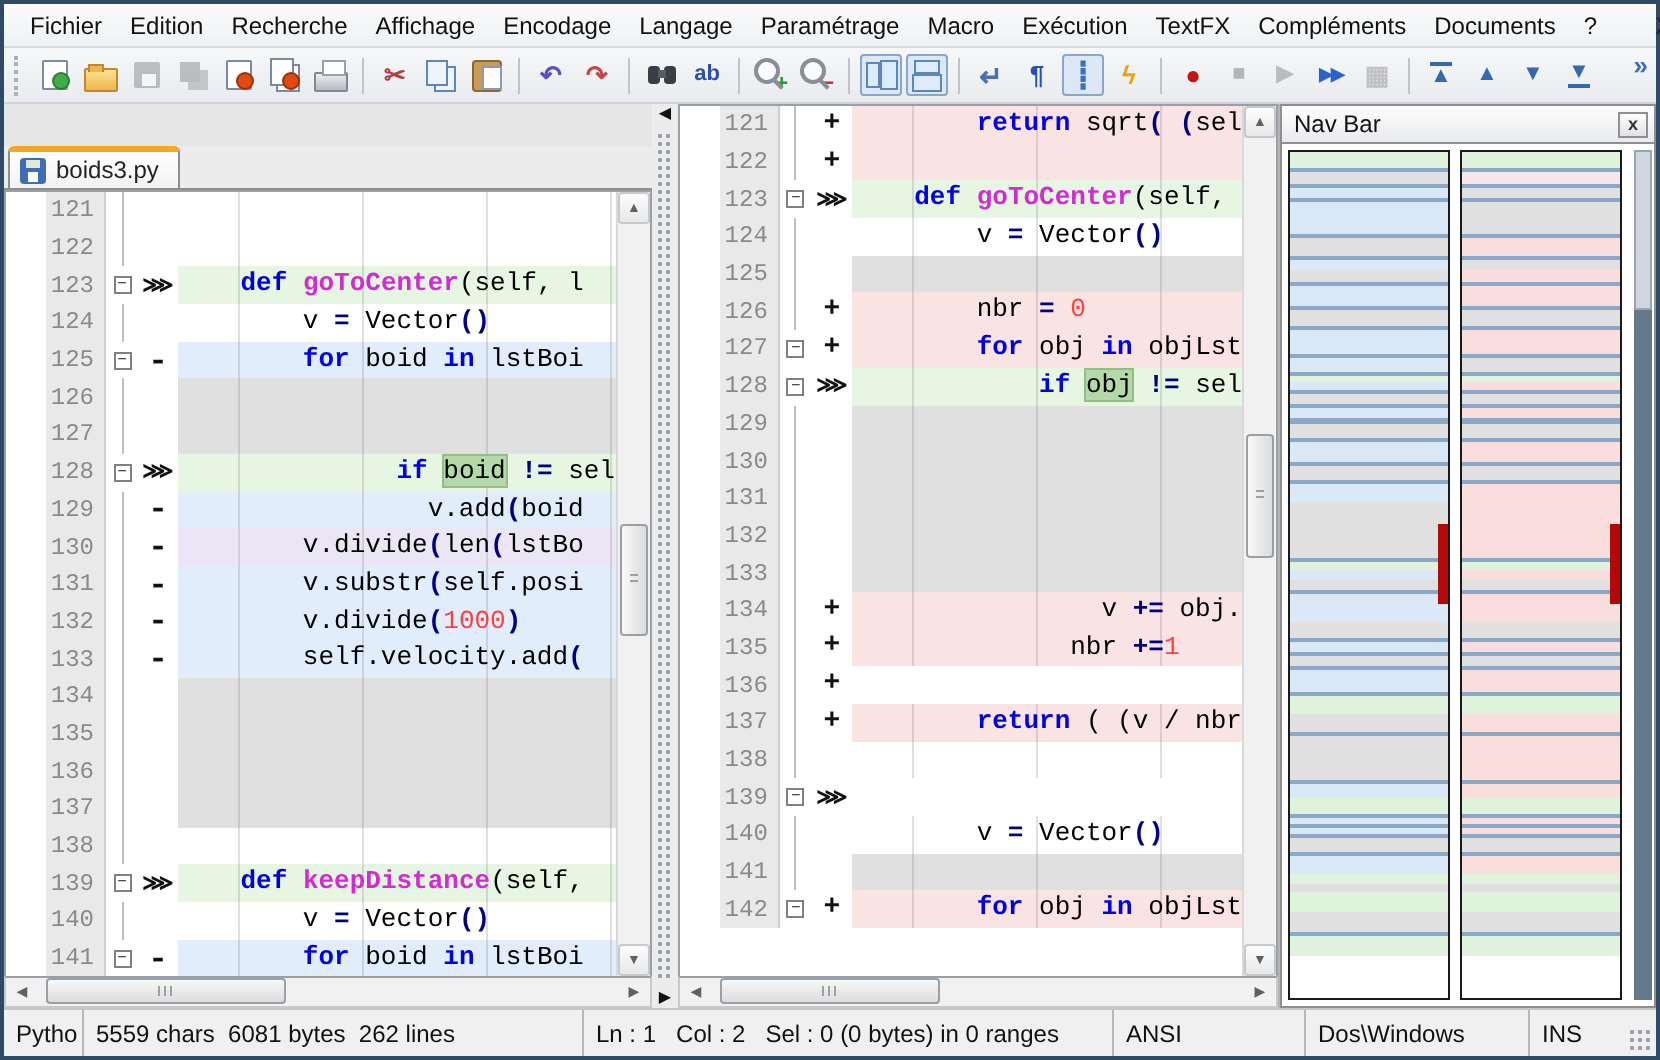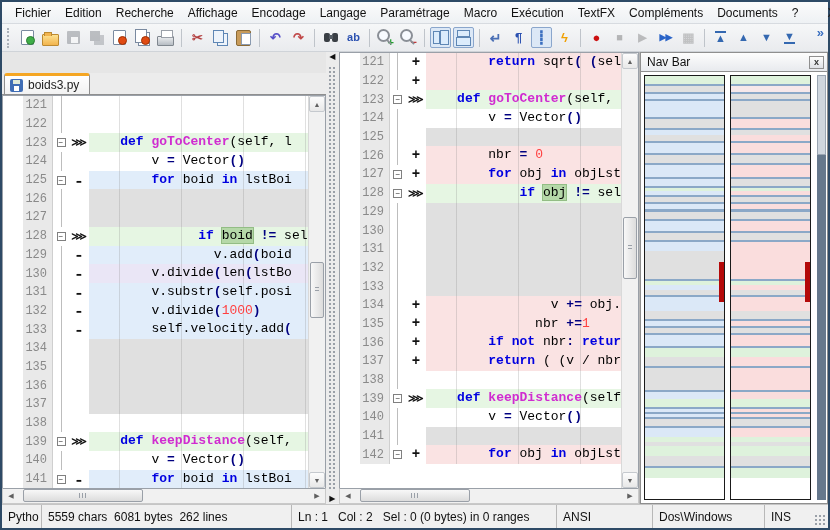--- a/index.html
+++ b/index.html
@@ -611,21 +611,20 @@
               <span class="code bg-pnk"><span class="tk-p">              nbr </span><span class="tk-o">+=</span><span class="tk-n">1</span></span>
             </div>
             <div class="row">
               <span class="num">136</span>
               <span class="fold">
                 <span class="foldline"></span>
               </span>
               <span class="mark">
                 <span class="mk-add">+</span>
               </span>
-              <span class="code bg-pnk"><span class="tk-p">        </span><span class="tk-k">if</span><span class="tk-p"> </span><span class="tk-k">not</span><span class="tk-p"> nbr</span><span class="tk-o">:</span><span class="tk-p"> </span><span class="tk-k">retur</span></span>
             </div>
             <div class="row">
               <span class="num">137</span>
               <span class="fold">
                 <span class="foldline"></span>
               </span>
               <span class="mark">
                 <span class="mk-add">+</span>
               </span>
               <span class="code bg-pnk"><span class="tk-p">        </span><span class="tk-k">return</span><span class="tk-p"> ( (v / nbr</span></span>
@@ -639,21 +638,20 @@
               <span class="code bg-w"></span>
             </div>
             <div class="row">
               <span class="num">139</span>
               <span class="fold">
                 <span class="foldbox">−</span>
               </span>
               <span class="mark">
                 <span class="mk-mov">⋙</span>
               </span>
-              <span class="code bg-grn"><span class="tk-p">    </span><span class="tk-k">def</span><span class="tk-p"> </span><span class="tk-f">keepDistance</span><span class="tk-p">(self</span></span>
             </div>
             <div class="row">
               <span class="num">140</span>
               <span class="fold">
                 <span class="foldline"></span>
               </span>
               <span class="mark"></span>
               <span class="code bg-w"><span class="tk-p">        v </span><span class="tk-o">=</span><span class="tk-p"> Vector</span><span class="tk-o">()</span></span>
             </div>
             <div class="row">

